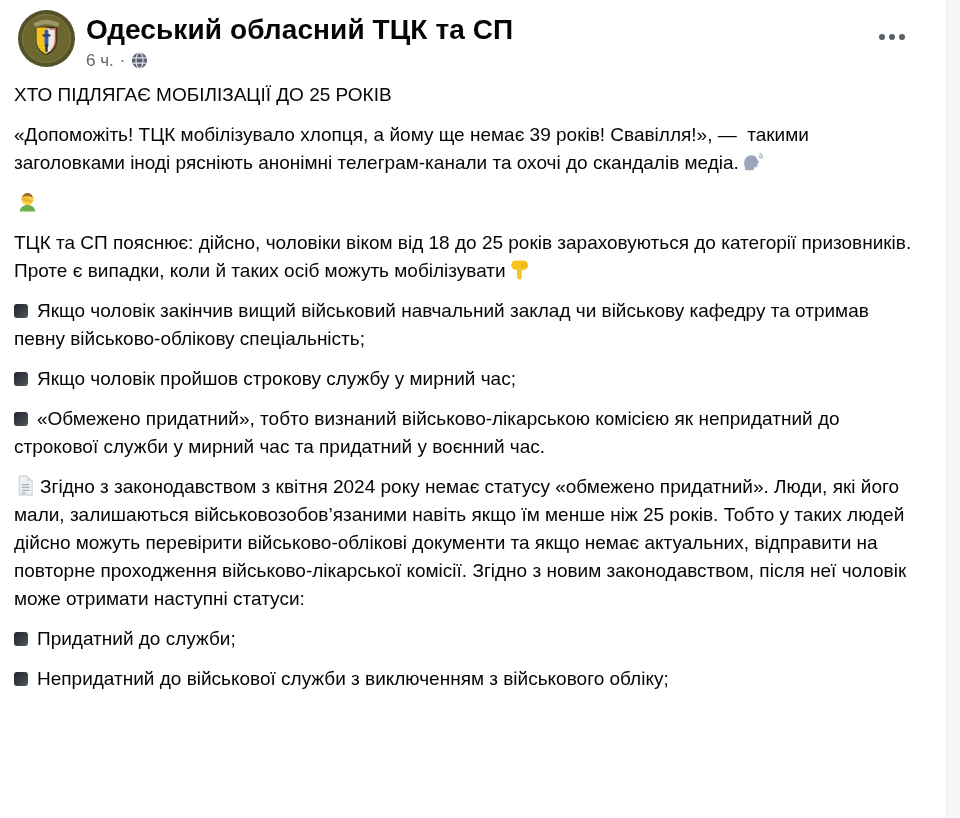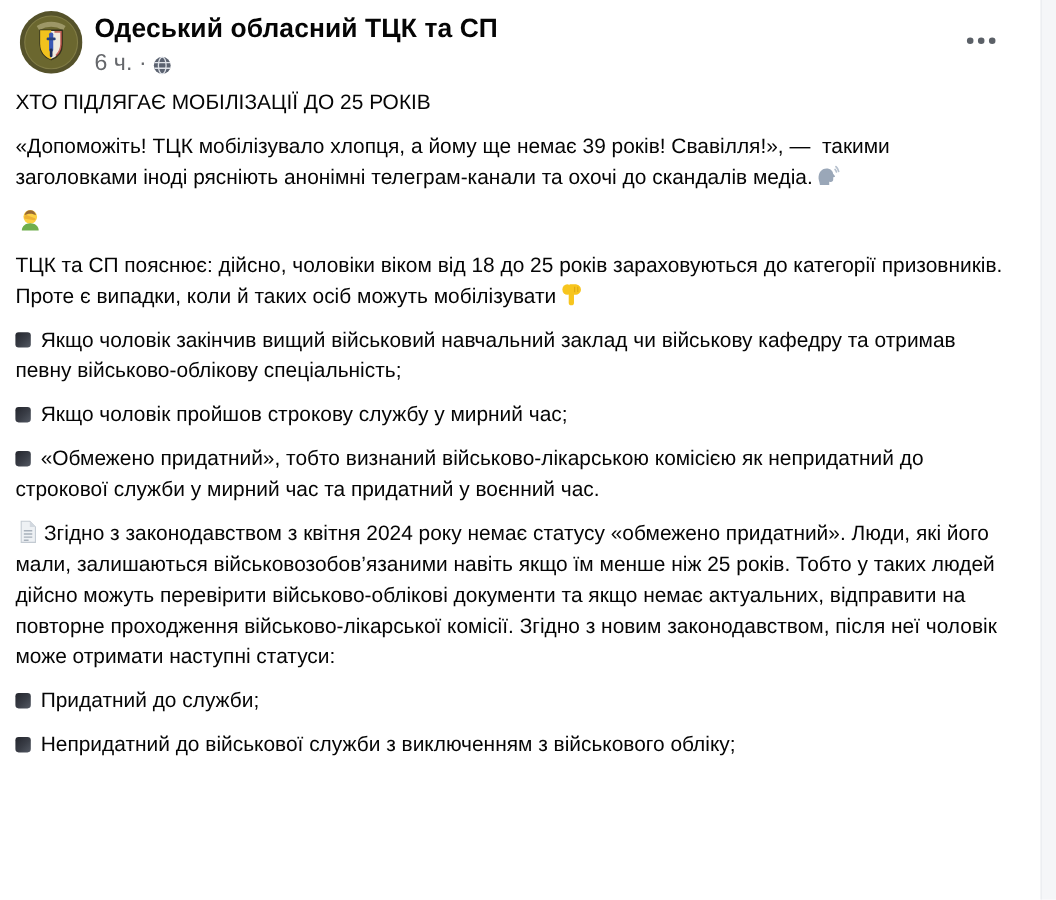--- a/index.html
+++ b/index.html
@@ -23,27 +23,27 @@
   .post-header {
     display: flex; align-items: flex-start;
     padding: 10px 14px 2px 18px;
   }
   .avatar {
     width: 57px; height: 57px; border-radius: 50%;
     flex: 0 0 57px; display: block; cursor: pointer;
   }
   .header-text { margin-left: 11px; flex: 1 1 auto; padding-top: 3px; }
   .page-name {
-    font-size: 24px; font-weight: 700; color: #050505;
+    font-size: 28px; font-weight: 700; color: #050505;
     line-height: 1.2; text-decoration: none; display: inline-block;
     cursor: pointer; letter-spacing: 0.1px; text-align: right;
   }
   .meta-row {
-    display: flex; align-items: center; gap: 6px;
-    margin-top: 4px; color: #65676b; font-size: 21px;
+    display: flex; align-items: flex-start; gap: 6px;
+    margin-top: 4px; color: #65676b; font-size: 17px;
   }
   .meta-row .sep { color: #65676b; }
   .globe { width: 17px; height: 17px; display: inline-block; margin-top: 1px; }
   .more-btn {
     border: none; background: transparent; cursor: pointer;
     display: flex; gap: 4px; align-items: center;
     padding: 10px 6px; margin: 14px 22px 0 0;
   }
   .more-btn .dot { width: 6px; height: 6px; border-radius: 50%; background: #5b6067; }
 

